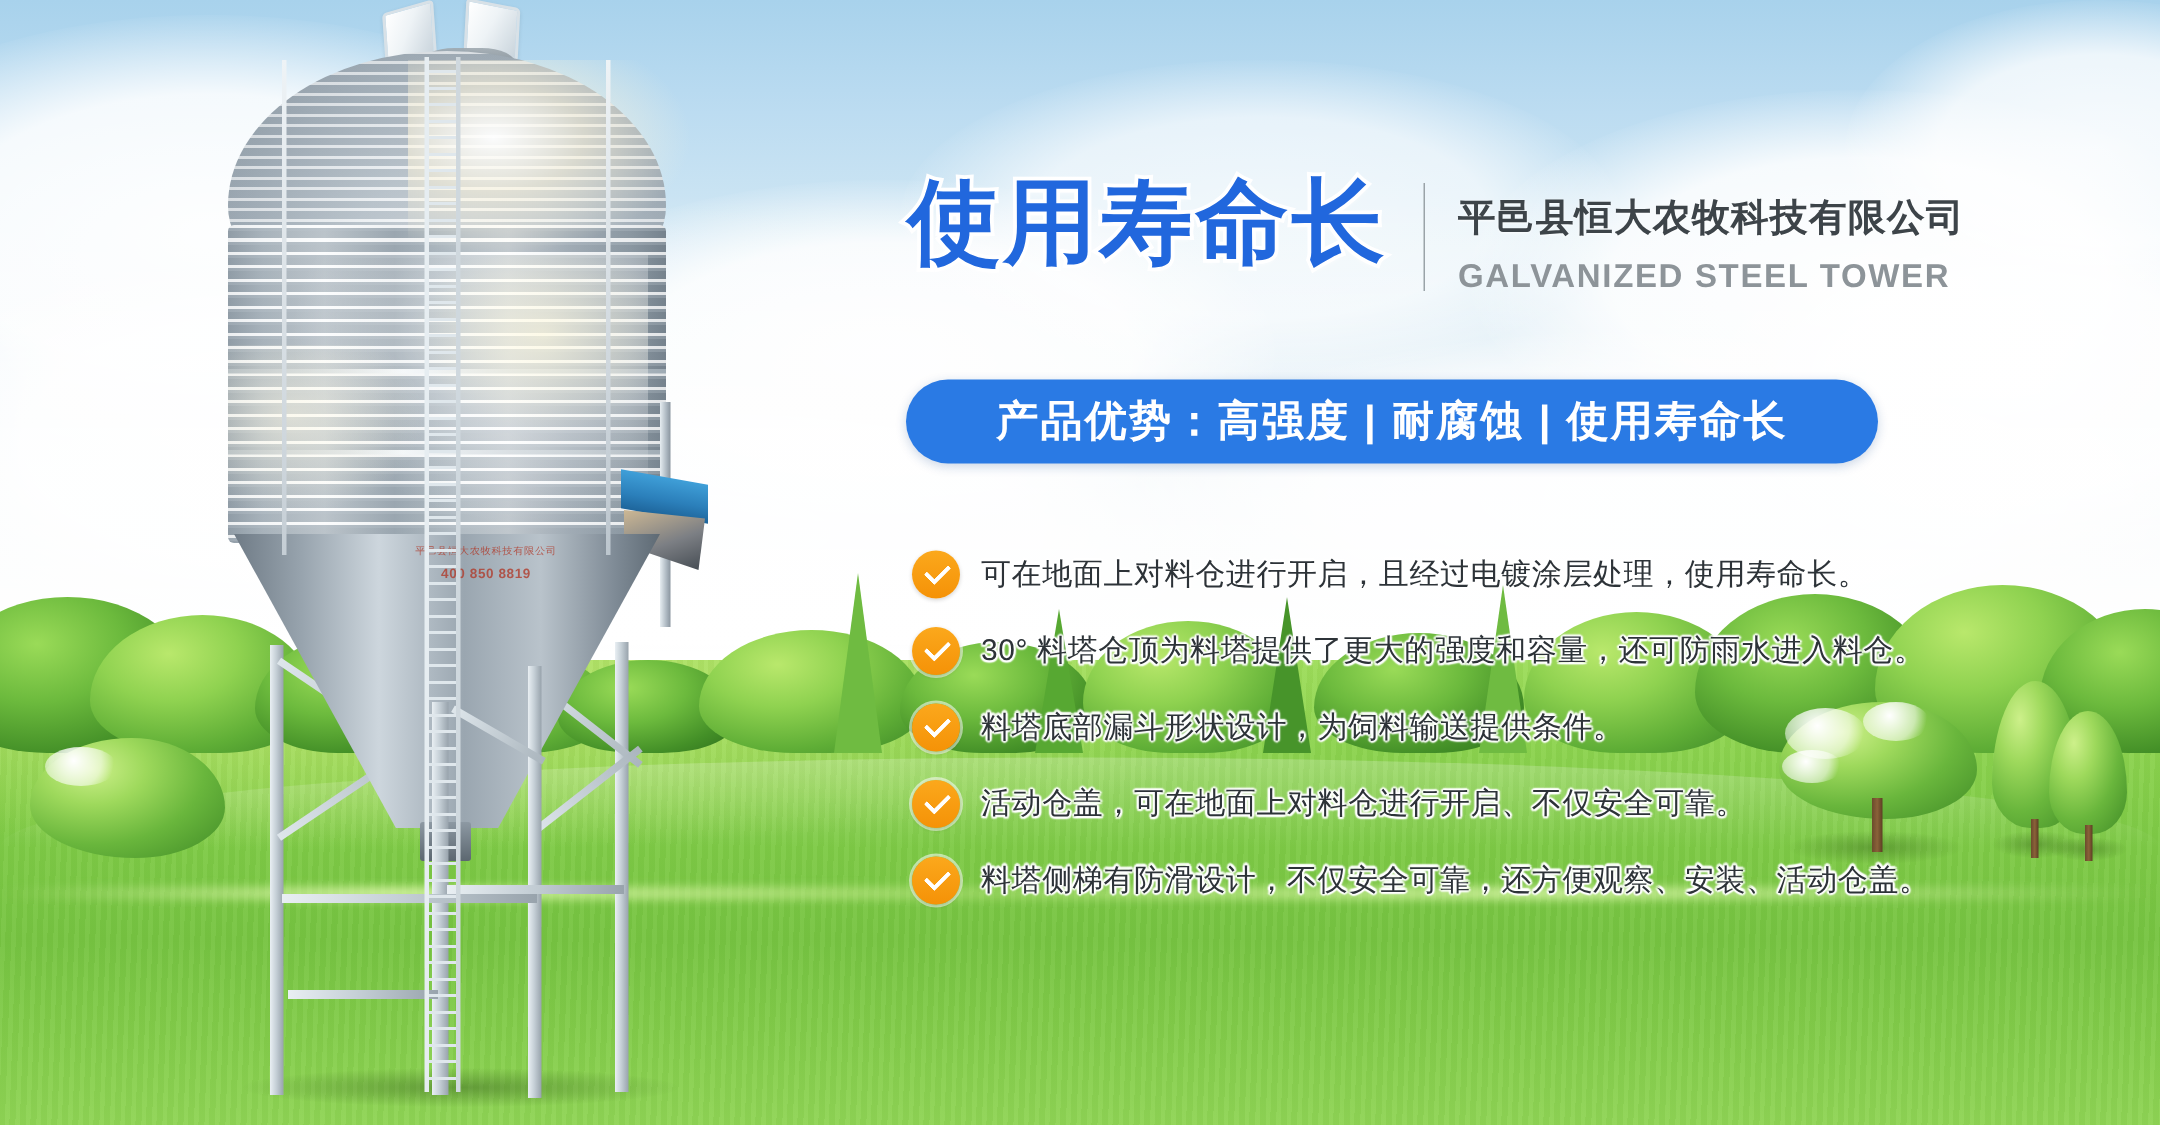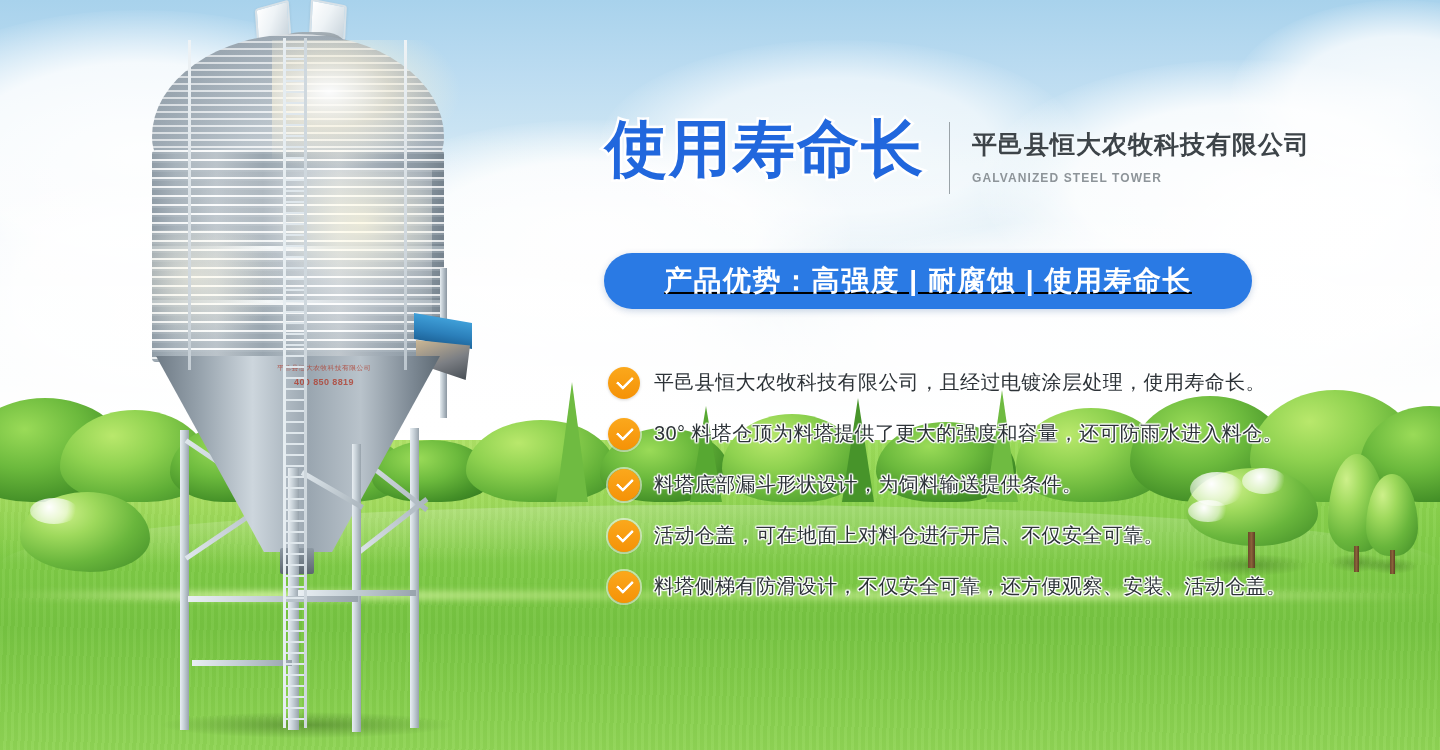--- a/index.html
+++ b/index.html
@@ -290,35 +290,34 @@
   #company-name {
     font-size: 25px;
     font-weight: bold;
     color: #3d4449;
     letter-spacing: 1px;
     white-space: nowrap;
     text-shadow: 0 1px 2px rgba(255,255,255,.85);
   }
   #company-subtitle {
     margin-top: 10px;
-    font-size: 12px;
+    font-size: 22px;
     font-weight: bold;
     color: #8d9499;
     letter-spacing: 1.1px;
     white-space: nowrap;
   }
 
   #advantage-pill {
     position: absolute; left: 604px; top: 253px;
     width: 648px; height: 56px;
     background: #2a7ae4;
     border-radius: 28px;
     display: flex; align-items: center; justify-content: center;
     box-shadow: 0 2px 7px rgba(20,70,140,.22);
-    text-decoration: underline;
   }
   #advantage-pill-text {
     color: #ffffff;
     font-size: 28px;
     font-weight: bold;
     letter-spacing: 1.5px;
     white-space: nowrap;
   }
 
   #feature-list {
@@ -485,21 +484,21 @@
       </div>
     </div>
 
     <div id="advantage-pill">
       <span id="advantage-pill-text">产品优势：高强度 | 耐腐蚀 | 使用寿命长</span>
     </div>
 
     <div id="feature-list">
         <div class="feature-item">
           <span class="check-icon"></span>
-          <span class="feature-text">平邑县恒大农牧科技有限公司，且经过电镀涂层处理，使用寿命长。</span>
+          <span class="feature-text">可在地面上对料仓进行开启，且经过电镀涂层处理，使用寿命长。</span>
         </div>
         <div class="feature-item">
           <span class="check-icon"></span>
           <span class="feature-text">30° 料塔仓顶为料塔提供了更大的强度和容量，还可防雨水进入料仓。</span>
         </div>
         <div class="feature-item">
           <span class="check-icon"></span>
           <span class="feature-text">料塔底部漏斗形状设计，为饲料输送提供条件。</span>
         </div>
         <div class="feature-item">

